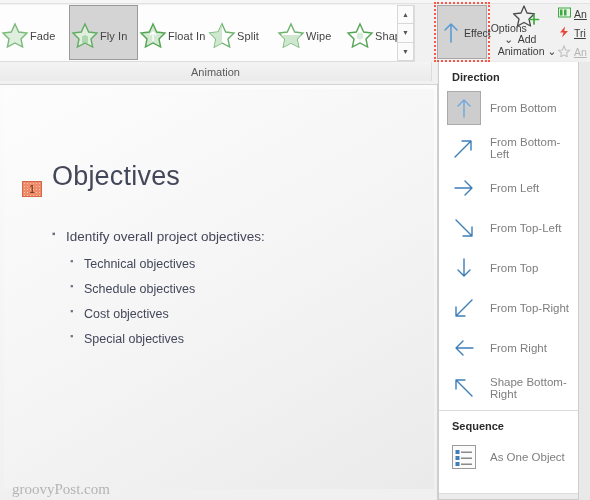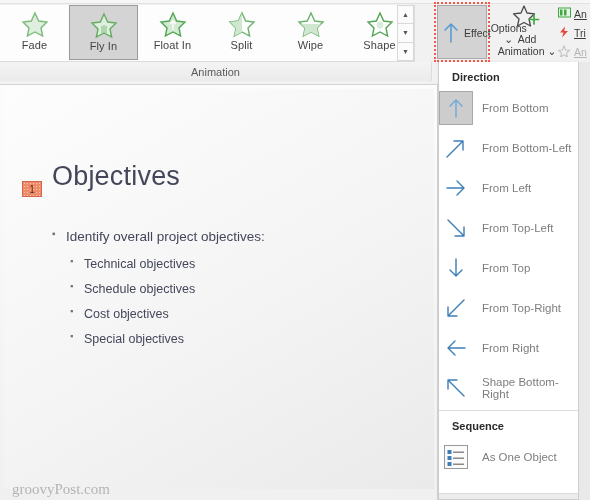--- a/index.html
+++ b/index.html
@@ -23,21 +23,21 @@
     background: #f6f6f6; border-bottom: 1px solid #e2e2e2;
   }
   #gallery {
     position: absolute; left: 0; top: 5px; width: 415px; height: 57px;
     background: #fdfdfd;
     border: 1px solid #dcdcdc; border-left: none; border-top: none;
     display: flex; align-items: stretch;
   }
   .anim-item {
     width: 69px; height: 55px;
-    display: flex; flex-direction: column; align-items: center;
+    display: flex; flex-direction: row; align-items: center;
     justify-content: flex-start; padding-top: 5px;
     cursor: pointer;
   }
   .anim-item.selected {
     background: #d4d4d4;
     border: 1px solid #9a9a9a;
     background-image: radial-gradient(#c4c4c4 0.5px, transparent 0.5px);
     background-size: 4px 4px;
   }
   .star-wrap { width: 30px; height: 28px; position: relative; }
@@ -158,21 +158,21 @@
     border: 1px solid #cdcdcd;
     border-top: none;
     box-shadow: 1px 1px 3px rgba(0,0,0,.13);
   }
   .menu-section-title {
     font-size: 11px; font-weight: bold; color: #2b2b2b;
     padding: 9px 0 5px 13px;
   }
   .menu-item {
     height: 40px; display: flex; align-items: center;
-    cursor: pointer;
+    padding-left: 8px; cursor: pointer;
   }
   .mi-icon {
     width: 34px; height: 34px; flex: 0 0 34px;
     display: flex; align-items: center; justify-content: center;
   }
   .mi-icon.selected {
     background: #cdcdcd; border: 1px solid #a9a9a9;
   }
   .mi-label {
     font-size: 11.5px; color: #7e7e7e; margin-left: 9px;

